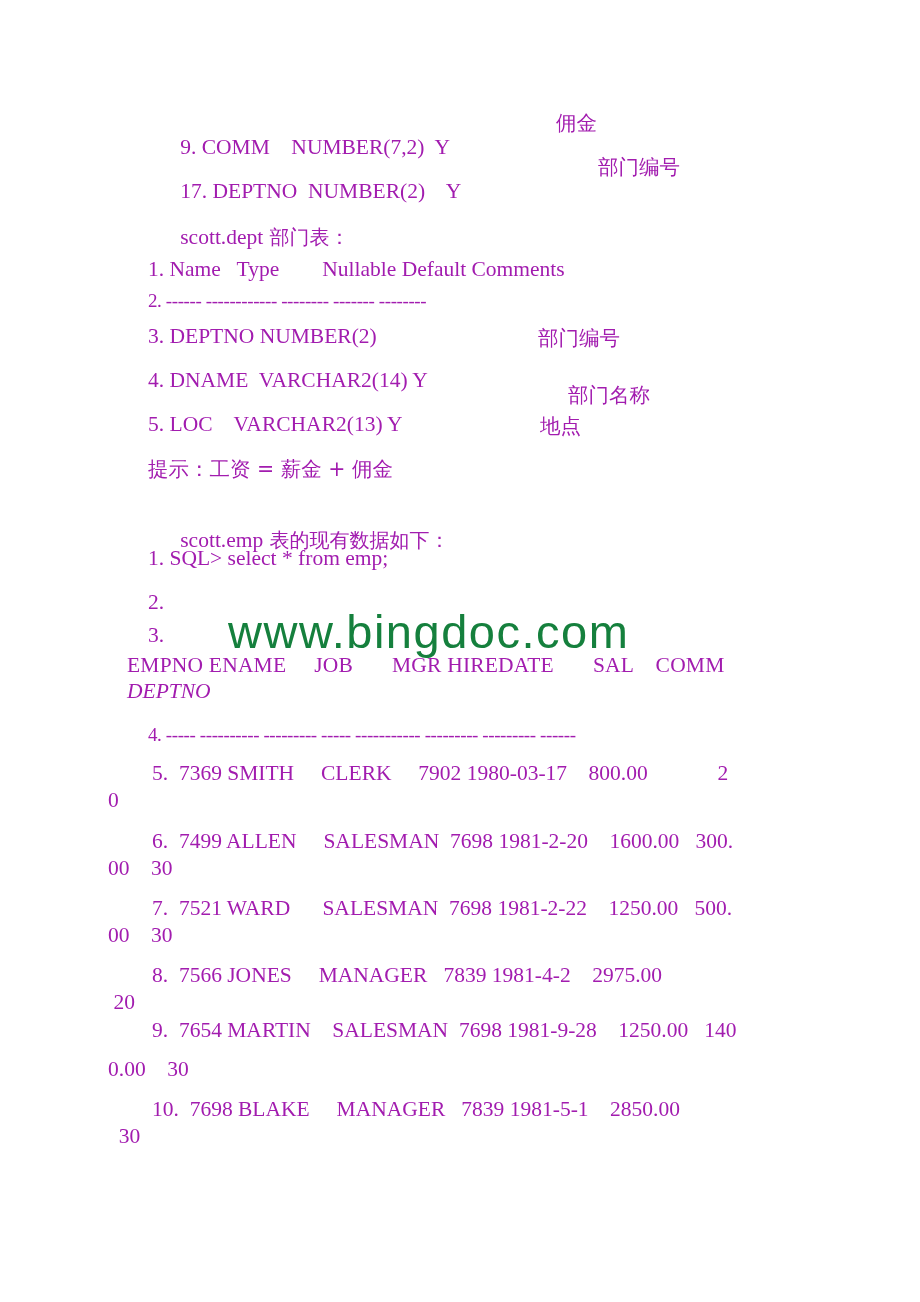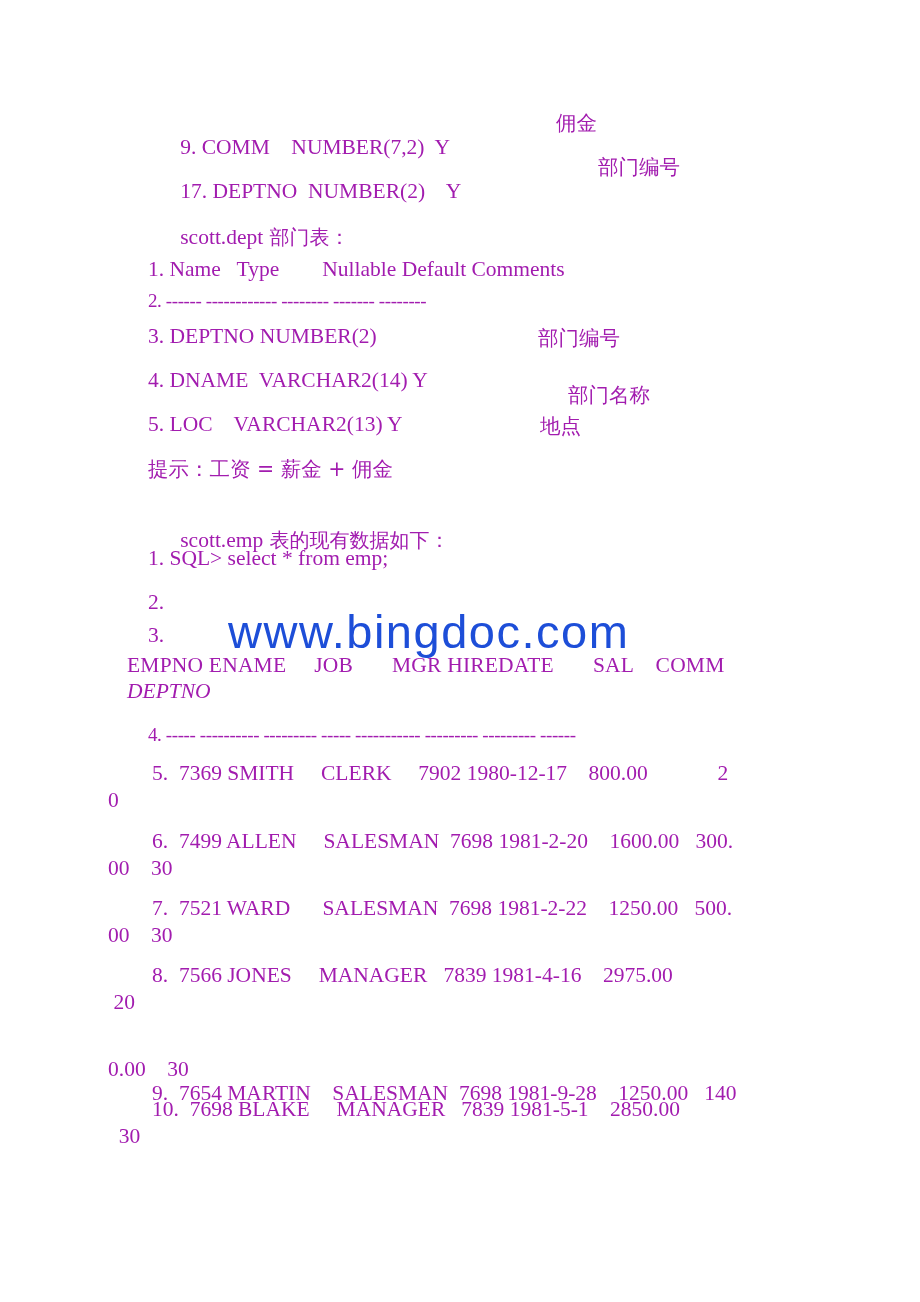--- a/index.html
+++ b/index.html
@@ -25,21 +25,21 @@
   }
 
   
   #watermark {
     position: absolute;
     left: 228px;
     top: 604px;
     font-family: "Liberation Sans", "DejaVu Sans", sans-serif;
     font-size: 47px;
     letter-spacing: 1.5px;
-    color: #1d4ed8;
+    color: #15803d;
     white-space: nowrap;
     z-index: 0;
     user-select: none;
   }
 
   #content {
     position: absolute;
     left: 0;
     top: 0;
     width: 920px;
@@ -125,32 +125,32 @@
 
     <div class="line ind" style="top:545px;">1. SQL&gt; select * from emp;</div>
     <div class="line ind" style="top:589px;">2.</div>
     <div class="line ind" style="top:622px;">3.</div>
 
     <div class="line flush" style="top:652px; letter-spacing:0.2px;">EMPNO ENAME     JOB       MGR HIREDATE       SAL    COMM</div>
     <div class="line flush" style="top:678px;font-style:italic;">DEPTNO</div>
 
     <div class="line ind dashes" style="top:722px;">4. ----- ---------- --------- ----- ----------- --------- --------- ------</div>
 
-    <div class="line ind2" style="top:760px;">5.  7369 SMITH     CLERK     7902 1980-12-17    800.00             2</div>
+    <div class="line ind2" style="top:760px;">5.  7369 SMITH     CLERK     7902 1980-03-17    800.00             2</div>
     <div class="line wrapflush" style="top:787px;">0</div>
 
     <div class="line ind2" style="top:828px;">6.  7499 ALLEN     SALESMAN  7698 1981-2-20    1600.00   300.</div>
     <div class="line wrapflush" style="top:855px;">00    30</div>
 
     <div class="line ind2" style="top:895px;">7.  7521 WARD      SALESMAN  7698 1981-2-22    1250.00   500.</div>
     <div class="line wrapflush" style="top:922px;">00    30</div>
 
-    <div class="line ind2" style="top:962px;">8.  7566 JONES     MANAGER   7839 1981-4-16    2975.00</div>
+    <div class="line ind2" style="top:962px;">8.  7566 JONES     MANAGER   7839 1981-4-2    2975.00</div>
     <div class="line wrapflush" style="top:989px;"> 20</div>
 
-    <div class="line ind2" style="top:1080px;">9.  7654 MARTIN    SALESMAN  7698 1981-9-28    1250.00   140</div>
+    <div class="line ind2" style="top:1017px;">9.  7654 MARTIN    SALESMAN  7698 1981-9-28    1250.00   140</div>
     <div class="line wrapflush" style="top:1056px;">0.00    30</div>
 
     <div class="line ind2" style="top:1096px;text-align:center;">10.  7698 BLAKE     MANAGER   7839 1981-5-1    2850.00</div>
     <div class="line wrapflush" style="top:1123px;">  30</div>
 
   </div>
 </div>
 
 </body></html>

